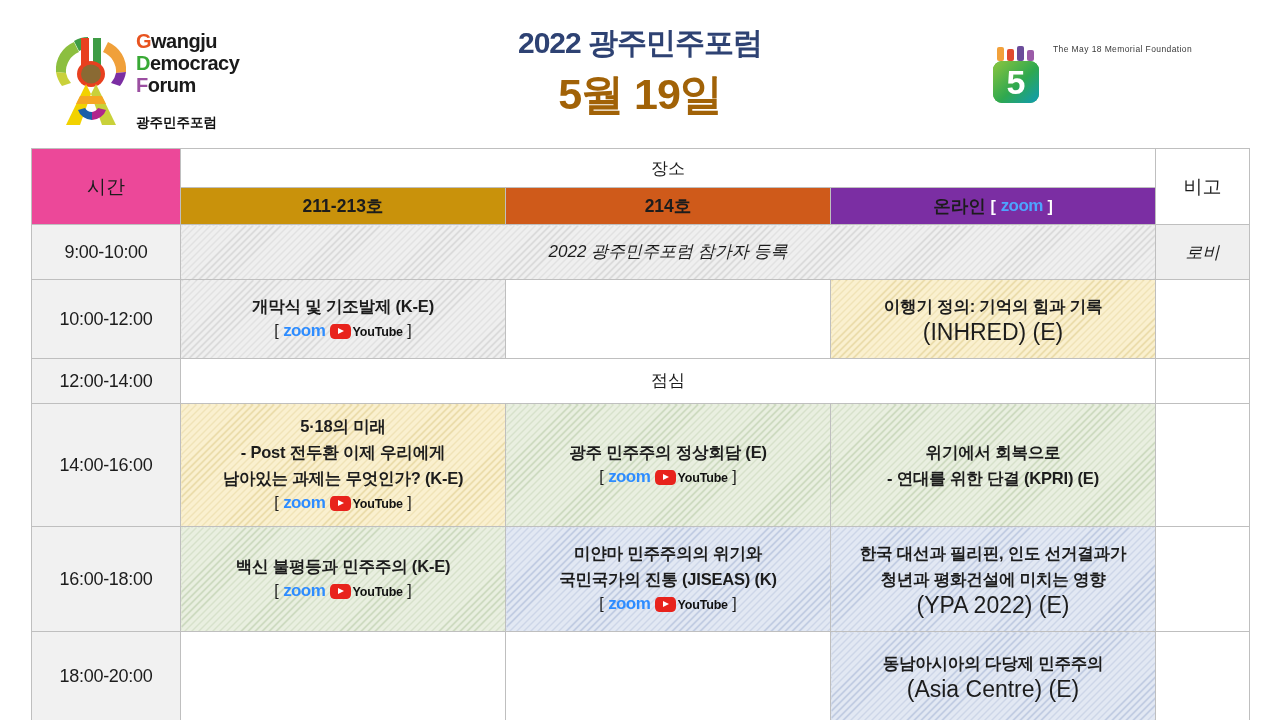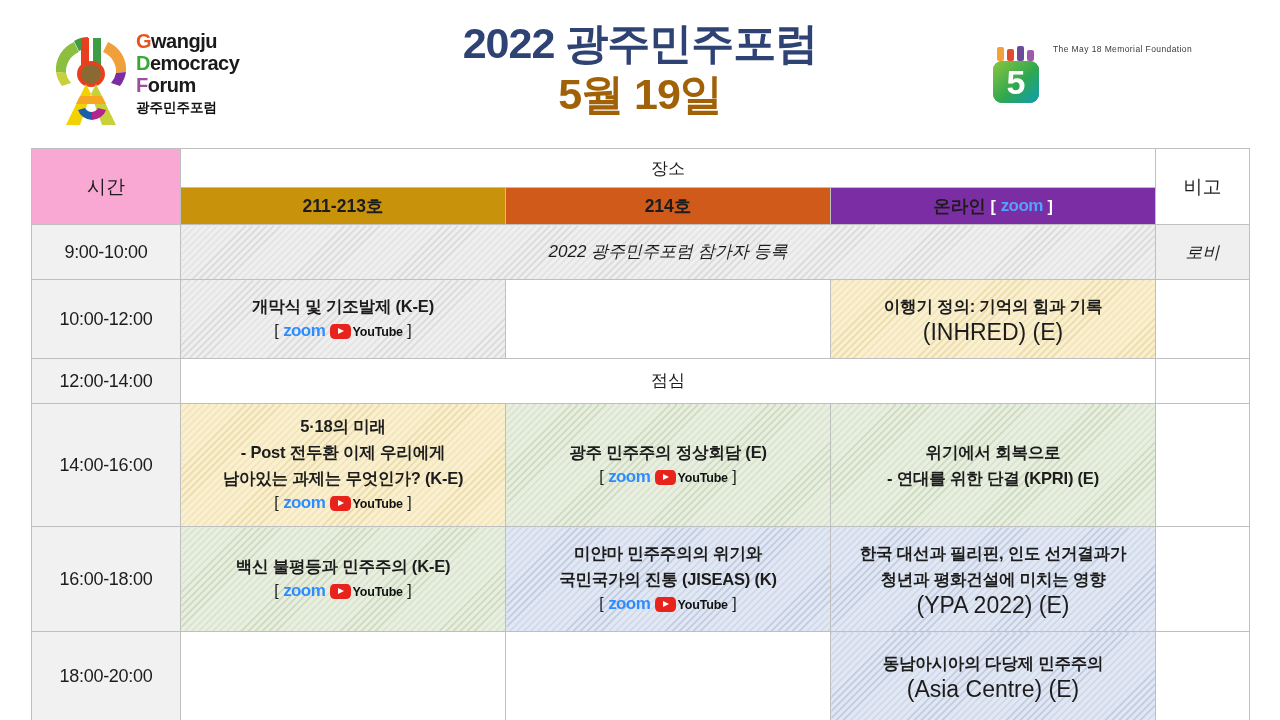--- a/index.html
+++ b/index.html
@@ -46,34 +46,34 @@
     white-space: nowrap;
   }
   .gdf-line .cap-g { color: #E8531F; }
   .gdf-line .cap-d { color: #39A935; }
   .gdf-line .cap-f { color: #9B4FA1; }
   .gdf-kr {
     font-weight: bold;
     font-size: 13.5px;
     line-height: 18px;
     color: #111;
-    margin-top: 3px;
+    margin-top: 18px;
     letter-spacing: 0px;
     white-space: nowrap;
   }
 
   .main-title {
     position: absolute;
     left: 330px; top: 18px;
     width: 620px;
     text-align: center;
     color: #2E4273;
   }
   .main-title .t1 {
-    font-size: 43px;
+    font-size: 30px;
     font-weight: bold;
     line-height: 50px;
     letter-spacing: -1px;
     white-space: nowrap;
   }
   .main-title .t2 {
     font-size: 43px;
     font-weight: bold;
     line-height: 52px;
     letter-spacing: -1px;
@@ -132,21 +132,21 @@
 
   
   th.place-span {
     height: 38px;
     background: #fff;
     font-size: 17px;
     font-weight: normal;
     border-radius: 12px;
   }
   th.hdr-time {
-    background: #f9a8d4;
+    background: #ec4899;
     font-size: 19px;
     font-weight: normal;
   }
   th.hdr-note {
     background: #fff;
     font-size: 19px;
     font-weight: normal;
   }
   th.room {
     height: 36px;

